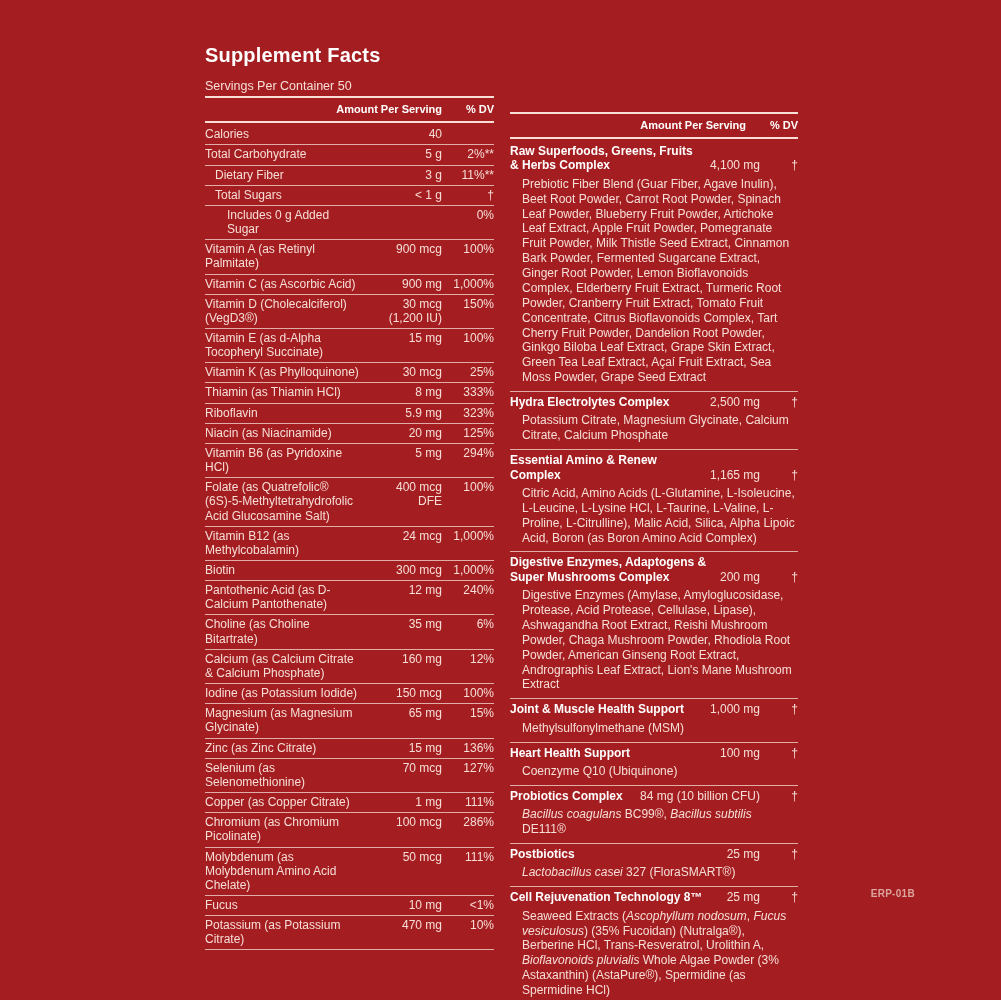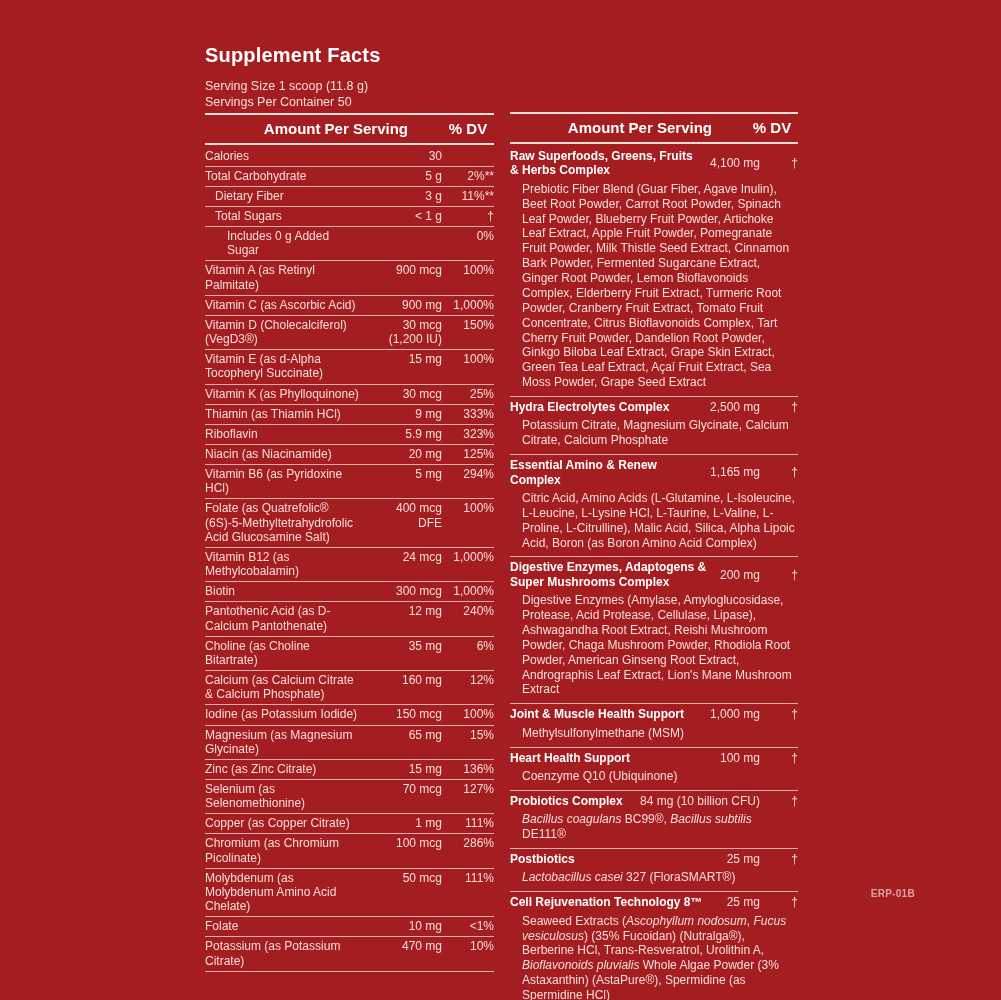--- a/index.html
+++ b/index.html
@@ -16,61 +16,60 @@
   .canvas{position:relative;width:1001px;height:1000px;background:var(--bg);overflow:hidden;}
 
   .panel-left{position:absolute;left:205px;top:44px;width:289px;}
   .panel-right{position:absolute;left:510px;top:110px;width:288px;}
 
   .title{font-size:20px;font-weight:700;color:var(--bright);letter-spacing:.2px;margin-bottom:11px;}
   .serving{font-size:12.5px;color:var(--text);line-height:1.3;}
 
   .rule{background:var(--line);height:2px;margin:2px 0;}
 
-  .hdr{display:flex;align-items:baseline;font-weight:700;color:var(--bright);font-size:15px;padding:3px 0 4px;}
+  .hdr{display:flex;align-items:baseline;font-weight:700;color:var(--bright);font-size:11px;padding:3px 0 4px;}
   .hdr .h-amt{margin-left:auto;}
-  .hdr .h-dv{width:52px;text-align:center;margin-left:34px;}
+  .hdr .h-dv{width:52px;text-align:right;}
 
   .row{display:flex;align-items:flex-start;border-bottom:1px solid var(--linesoft);
        padding:2px 0 3px;font-size:12px;line-height:1.18;color:var(--text);}
   .row .name{flex:1;padding-right:6px;}
   .row .name.ind1{padding-left:10px;}
   .row .name.ind2{padding-left:22px;}
   .row .amt{width:76px;text-align:right;}
   .row .dv{width:52px;text-align:right;}
 
   .section{border-bottom:1px solid var(--linesoft);padding:3px 0 4px;font-size:12px;color:var(--text);}
-  .sec-head{display:flex;align-items:center;line-height:1.2;}
+  .sec-head{display:flex;align-items:flex-end;line-height:1.2;}
   .sec-head .t{flex:1;padding-right:6px;font-weight:700;color:var(--bright);}
   .sec-head .amt{white-space:nowrap;margin-left:auto;}
   .sec-head .dv{width:38px;text-align:right;}
   .detail{margin:4px 0 2px;padding-left:12px;line-height:1.24;}
 
   .corner{position:absolute;left:845px;top:888px;width:70px;text-align:right;
           font-size:10px;font-weight:700;color:var(--code);letter-spacing:.3px;}
 </style>
 </head>
 <body>
 
 <div class="canvas">
 
   <div class="panel-left">
     <div class="title">Supplement Facts</div>
-    <div class="serving">Serving Size 1 scoop (11.8 g)</div>
     <div class="serving">Servings Per Container 50</div>
     <div class="rule"></div>
     <div class="hdr">
       <span class="h-amt">Amount Per Serving</span>
       <span class="h-dv">% DV</span>
     </div>
     <div class="rule"></div>
     <div id="left-rows">
         <div class="row">
           <span class="name">Calories</span>
-          <span class="amt">30</span>
+          <span class="amt">40</span>
           <span class="dv"></span>
         </div>
         <div class="row">
           <span class="name">Total Carbohydrate</span>
           <span class="amt">5 g</span>
           <span class="dv">2%**</span>
         </div>
         <div class="row">
           <span class="name ind1">Dietary Fiber</span>
           <span class="amt">3 g</span>
@@ -106,21 +105,21 @@
           <span class="amt">15 mg</span>
           <span class="dv">100%</span>
         </div>
         <div class="row">
           <span class="name">Vitamin K (as Phylloquinone)</span>
           <span class="amt">30 mcg</span>
           <span class="dv">25%</span>
         </div>
         <div class="row">
           <span class="name">Thiamin (as Thiamin HCl)</span>
-          <span class="amt">9 mg</span>
+          <span class="amt">8 mg</span>
           <span class="dv">333%</span>
         </div>
         <div class="row">
           <span class="name">Riboflavin</span>
           <span class="amt">5.9 mg</span>
           <span class="dv">323%</span>
         </div>
         <div class="row">
           <span class="name">Niacin (as Niacinamide)</span>
           <span class="amt">20 mg</span>
@@ -190,21 +189,21 @@
           <span class="name">Chromium (as Chromium Picolinate)</span>
           <span class="amt">100 mcg</span>
           <span class="dv">286%</span>
         </div>
         <div class="row">
           <span class="name">Molybdenum (as Molybdenum Amino Acid Chelate)</span>
           <span class="amt">50 mcg</span>
           <span class="dv">111%</span>
         </div>
         <div class="row">
-          <span class="name">Folate</span>
+          <span class="name">Fucus</span>
           <span class="amt">10 mg</span>
           <span class="dv">&lt;1%</span>
         </div>
         <div class="row">
           <span class="name">Potassium (as Potassium Citrate)</span>
           <span class="amt">470 mg</span>
           <span class="dv">10%</span>
         </div>
       </div>
 

